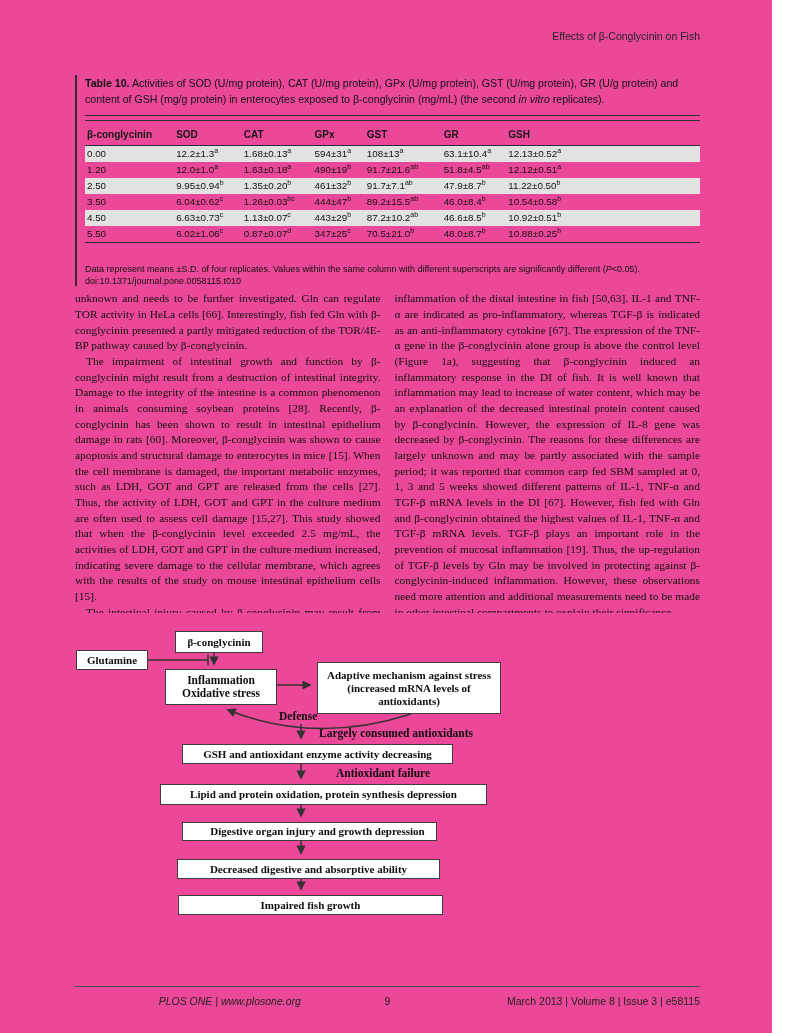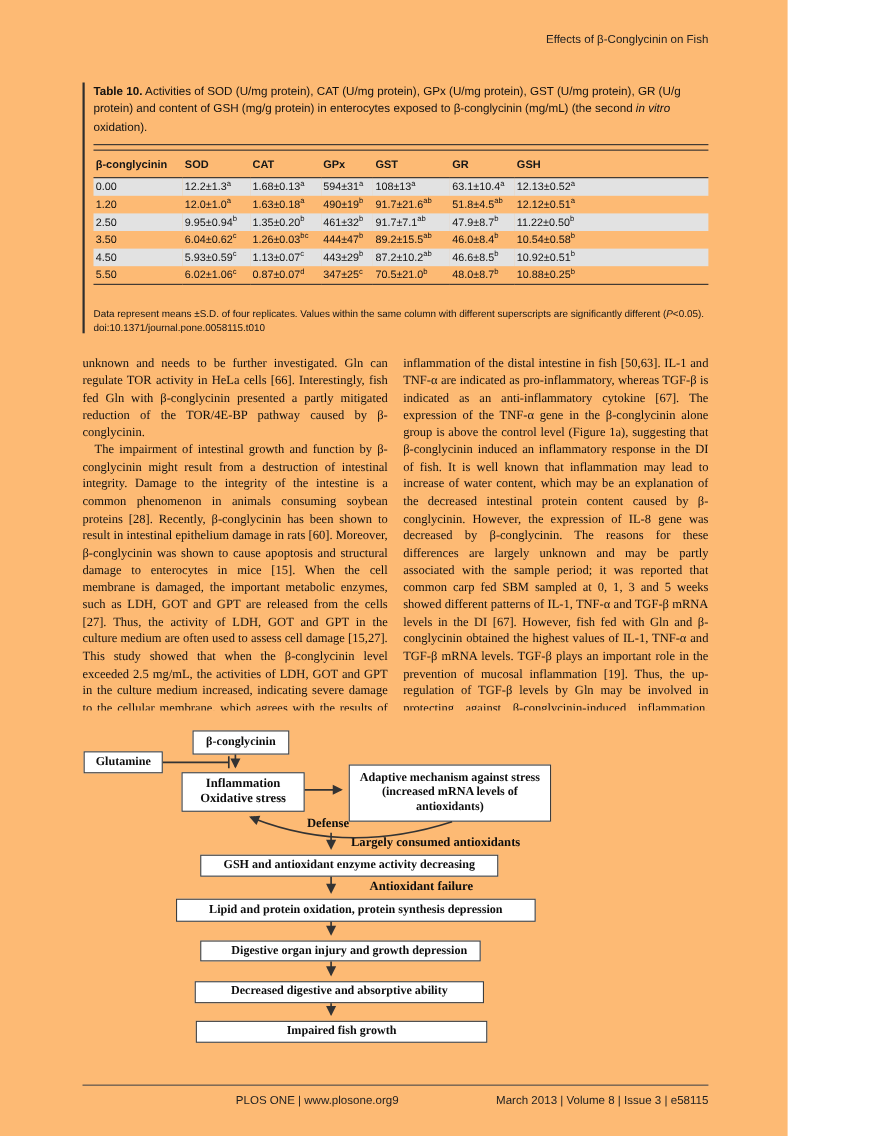--- a/index.html
+++ b/index.html
@@ -1,18 +1,18 @@
 <!DOCTYPE html>
 <html><head>
 <meta charset="utf-8">
 <style>
   html,body { margin:0; padding:0; background:#ffffff; }
   .page {
-    position:relative; width:716px; height:1033px; box-sizing:border-box;
-    padding:30px 72px 0 75px; background:#fdba74;
+    position:relative; width:772px; height:1033px; box-sizing:border-box;
+    padding:30px 72px 0 75px; background:#ec4899;
     font-family:"Liberation Sans", sans-serif; color:#161616;
   }
   .running-head { text-align:right; font-size:10.5px; color:#222; }
 
   
   .table-block { margin-top:33px; border-left:2px solid #2e2e2e; padding-left:8px; }
   .table-caption { font-size:10.6px; line-height:1.55; color:#101010; }
   .table-caption b { font-weight:bold; }
   .rule1 { border-top:1.2px solid #2e2e2e; margin-top:7px; }
   .rule2 { border-top:1.2px solid #2e2e2e; margin-top:4px; }
@@ -23,21 +23,21 @@
   }
   table.results td { font-size:9.8px; padding:2.5px 2px; color:#111; }
   table.results tbody tr:nth-child(odd) { background:#e2e2e2; }
   table.results tbody tr:last-child td { border-bottom:1px solid #2e2e2e; }
   table.results sup { font-size:7px; line-height:0; }
   .table-footnote { font-size:9px; line-height:1.5; margin-top:20px; color:#111; }
   .table-doi { font-size:9px; color:#111; }
 
   
   .columns {
-    display:flex; gap:14px; margin-top:21px; height:322px; overflow:hidden;
+    display:flex; gap:14px; margin-top:5px; height:322px; overflow:hidden;
     font-family:"Liberation Serif", serif; font-size:11.4px; line-height:1.375;
     text-align:justify; color:#0f0f0f;
   }
   .col { flex:1; min-width:0; }
   .col p { margin:0; }
   .col p.indent { text-indent:11px; }
 
   
   .figure-block { margin-top:14px; }
   .flowchart {
@@ -56,33 +56,33 @@
   .figcaption { margin-top:14px; }
   .figcaption .bold { font-size:10.6px; font-weight:bold; color:#0d0d0d; }
   .figcaption .doi { font-size:10px; margin-top:3px; color:#111; }
 
   
   .footer {
     position:absolute; left:75px; right:72px; top:986px;
     border-top:1px solid #4a4a4a; padding-top:8px;
     display:flex; align-items:baseline; font-size:10.5px; color:#222;
   }
-  .footer .left { flex:1; text-align:right; }
+  .footer .left { flex:1; text-align:center;font-style:italic; }
   .footer .center { flex:0 0 auto; }
   .footer .right { flex:1; text-align:right; }
 </style>
 </head>
 <body>
 
 <div class="page">
 
   <div class="running-head">Effects of β-Conglycinin on Fish</div>
 
   <section class="table-block">
-    <div class="table-caption"><b>Table 10.</b><span> Activities of SOD (U/mg protein), CAT (U/mg protein), GPx (U/mg protein), GST (U/mg protein), GR (U/g protein) and content of GSH (mg/g protein) in enterocytes exposed to β-conglycinin (mg/mL) (the second </span><i>in vitro</i><span> oxidation).</span></div>
+    <div class="table-caption"><b>Table 10.</b><span> Activities of SOD (U/mg protein), CAT (U/mg protein), GPx (U/mg protein), GST (U/mg protein), GR (U/g protein) and content of GSH (mg/g protein) in enterocytes exposed to β-conglycinin (mg/mL) (the second </span><i>in vitro</i><span> replicates).</span></div>
     <div class="rule1"></div>
     <div class="rule2"></div>
     <table class="results">
       <colgroup>
         <col style="width:14.5%">
           <col style="width:11%">
           <col style="width:11.5%">
         <col style="width:8.5%">
           <col style="width:12.5%">
           <col style="width:10.5%">
@@ -131,21 +131,21 @@
             <td>3.50</td>
             <td><span>6.04±0.62</span><sup>c</sup></td>
             <td><span>1.26±0.03</span><sup>bc</sup></td>
             <td><span>444±47</span><sup>b</sup></td>
             <td><span>89.2±15.5</span><sup>ab</sup></td>
             <td><span>46.0±8.4</span><sup>b</sup></td>
             <td><span>10.54±0.58</span><sup>b</sup></td>
           </tr>
           <tr>
             <td>4.50</td>
-            <td><span>5.93±0.59</span><sup>c</sup></td>
+            <td><span>6.63±0.73</span><sup>c</sup></td>
             <td><span>1.13±0.07</span><sup>c</sup></td>
             <td><span>443±29</span><sup>b</sup></td>
             <td><span>87.2±10.2</span><sup>ab</sup></td>
             <td><span>46.6±8.5</span><sup>b</sup></td>
             <td><span>10.92±0.51</span><sup>b</sup></td>
           </tr>
           <tr>
             <td>5.50</td>
             <td><span>6.02±1.06</span><sup>c</sup></td>
             <td><span>0.87±0.07</span><sup>d</sup></td>

